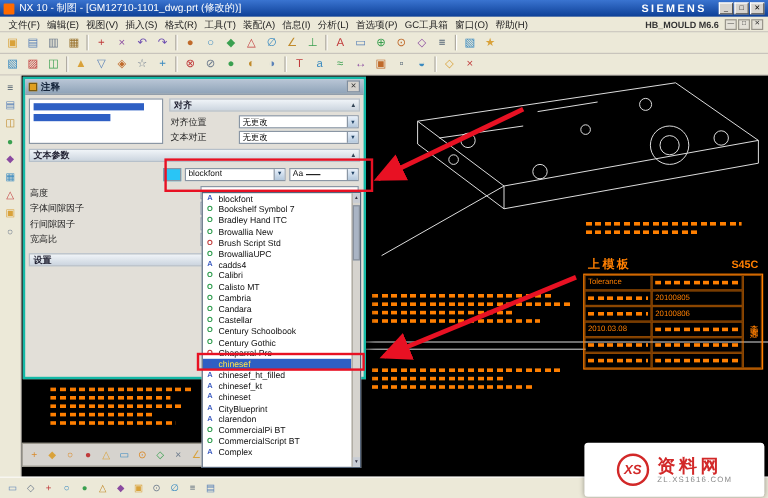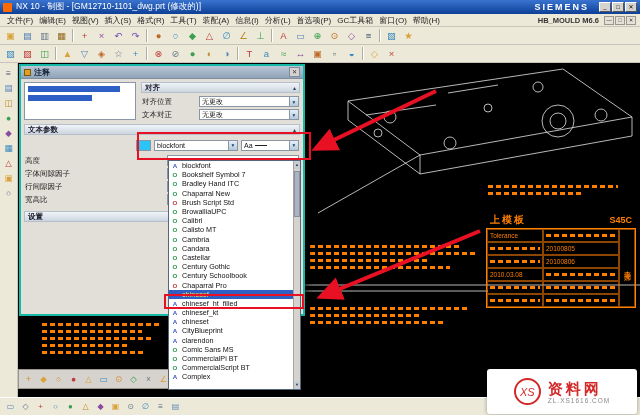--- a/index.html
+++ b/index.html
@@ -81,21 +81,21 @@
   #rb1{left:119px;top:69px;width:174px;height:28px;}
   #rb2{left:146px;top:231px;width:140px;height:15px;}
   
   .snapbar{position:absolute;left:0;top:306px;width:192px;height:20px;background:#d6d3ce;border:1px solid #9a968c;display:flex;align-items:center;padding:0 2px;z-index:2;}
   .snapbar .tbi{width:15px;height:14px;font-size:8.5px;}
   
   .statusbar{height:18px;background:#ece9d8;border-top:1px solid #fff;display:flex;align-items:center;padding:0 3px;}
   .statusbar .tbi{width:15px;height:13px;font-size:8px;}
   
   .watermark{position:absolute;right:3px;bottom:1px;width:150px;height:45px;background:#fff;border-radius:3px;display:flex;align-items:center;justify-content:center;gap:7px;z-index:9;box-shadow:0 0 4px rgba(0,0,0,.35);}
-  .wm-circle{width:27px;height:27px;border:2px solid #d22828;border-radius:50%;color:#d22828;font-style:italic;font-weight:normal;font-size:11px;display:flex;align-items:center;justify-content:center;}
+  .wm-circle{width:27px;height:27px;border:2px solid #d22828;border-radius:50%;color:#d22828;font-style:italic;font-weight:bold;font-size:11px;display:flex;align-items:center;justify-content:center;}
   .wm-text{display:flex;flex-direction:column;align-items:flex-start;}
   .wm-name{color:#d22828;font-size:15px;font-weight:bold;letter-spacing:3px;line-height:17px;}
   .wm-url{color:#888;font-size:6.5px;letter-spacing:1px;}
 </style>
 </head>
 <body>
 
 <div class="win">
 
   <div class="titlebar">
@@ -377,31 +377,35 @@
             <div class="font-row">
               <span class="ficon t">O</span>
               <span class="fname">Bookshelf Symbol 7</span>
             </div>
             <div class="font-row">
               <span class="ficon t">O</span>
               <span class="fname">Bradley Hand ITC</span>
             </div>
             <div class="font-row">
               <span class="ficon t">O</span>
-              <span class="fname">Chaparral New</span>
+              <span class="fname">Browallia New</span>
             </div>
             <div class="font-row">
               <span class="ficon o">O</span>
               <span class="fname">Brush Script Std</span>
             </div>
             <div class="font-row">
               <span class="ficon t">O</span>
               <span class="fname">BrowalliaUPC</span>
             </div>
             <div class="font-row">
+              <span class="ficon n">A</span>
+              <span class="fname">cadds4</span>
+            </div>
+            <div class="font-row">
               <span class="ficon t">O</span>
               <span class="fname">Calibri</span>
             </div>
             <div class="font-row">
               <span class="ficon t">O</span>
               <span class="fname">Calisto MT</span>
             </div>
             <div class="font-row">
               <span class="ficon t">O</span>
               <span class="fname">Cambria</span>
@@ -409,25 +413,25 @@
             <div class="font-row">
               <span class="ficon t">O</span>
               <span class="fname">Candara</span>
             </div>
             <div class="font-row">
               <span class="ficon t">O</span>
               <span class="fname">Castellar</span>
             </div>
             <div class="font-row">
               <span class="ficon t">O</span>
+              <span class="fname">Century Schoolbook</span>
+            </div>
+            <div class="font-row">
+              <span class="ficon t">O</span>
               <span class="fname">Century Gothic</span>
-            </div>
-            <div class="font-row">
-              <span class="ficon t">O</span>
-              <span class="fname">Century Schoolbook</span>
             </div>
             <div class="font-row">
               <span class="ficon o">O</span>
               <span class="fname">Chaparral Pro</span>
             </div>
             <div class="font-row sel">
               <span class="ficon n">A</span>
               <span class="fname">chinesef</span>
             </div>
             <div class="font-row">
@@ -442,24 +446,20 @@
               <span class="ficon n">A</span>
               <span class="fname">chineset</span>
             </div>
             <div class="font-row">
               <span class="ficon n">A</span>
               <span class="fname">CityBlueprint</span>
             </div>
             <div class="font-row">
               <span class="ficon n">A</span>
               <span class="fname">clarendon</span>
-            </div>
-            <div class="font-row">
-              <span class="ficon t">O</span>
-              <span class="fname">Comic Sans MS</span>
             </div>
             <div class="font-row">
               <span class="ficon t">O</span>
               <span class="fname">CommercialPi BT</span>
             </div>
             <div class="font-row">
               <span class="ficon t">O</span>
               <span class="fname">CommercialScript BT</span>
             </div>
             <div class="font-row">

